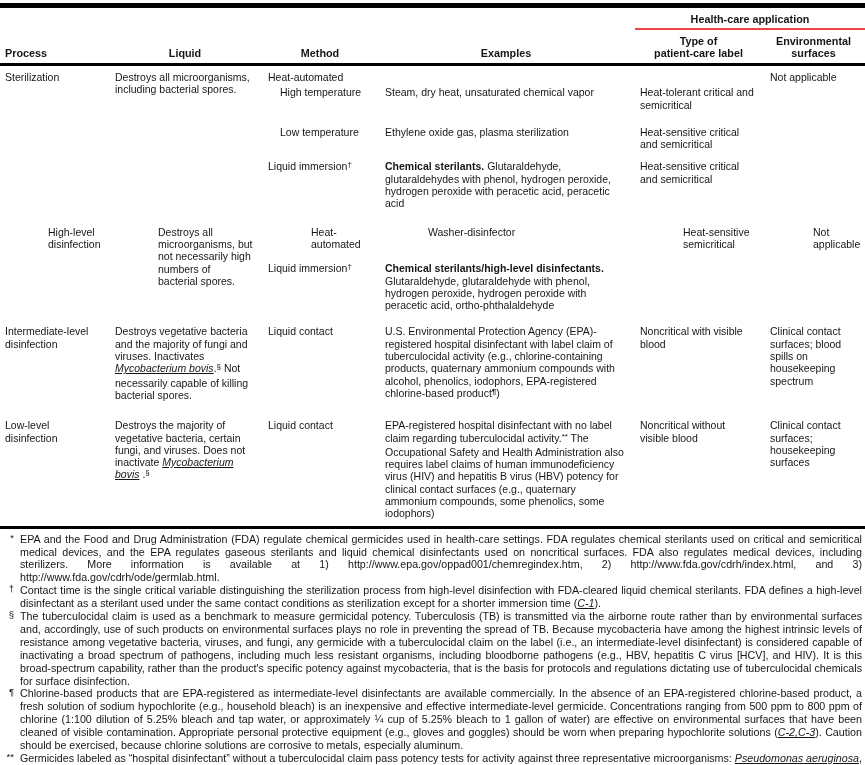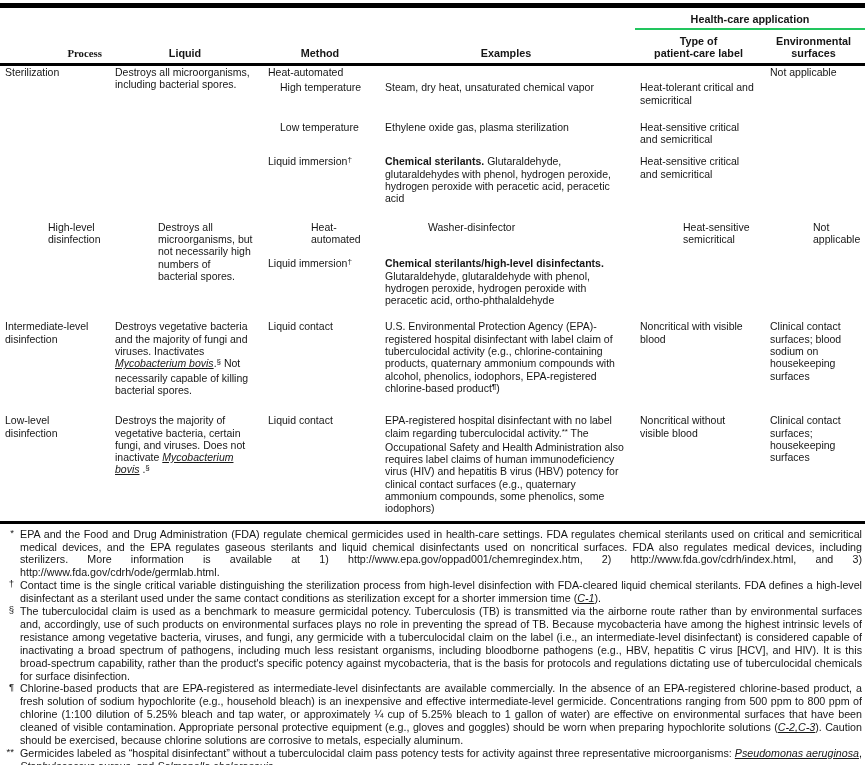--- a/index.html
+++ b/index.html
@@ -10,26 +10,26 @@
   table.main {
     width:865px; table-layout:fixed; border-collapse:collapse;
     border-top:5px solid #000; border-bottom:3px solid #000;
     font-size:10.5px; line-height:12.3px;
   }
   col.c1{width:110px} col.c2{width:153px} col.c3{width:117px}
   col.c4{width:255px} col.c5{width:130px} col.c6{width:100px}
 
   thead th { font-weight:bold; font-size:10.8px; line-height:12px; vertical-align:bottom; text-align:center; }
   td.pre-hd { border:none; }
-  th.hca { border-bottom:2px solid #22c55e; padding:5px 4px 3px 4px; }
+  th.hca { border-bottom:2px solid #ef4444; padding:5px 4px 3px 4px; }
   tr.cols th { border-bottom:3px solid #000; padding:5px 8px 4px 5px;margin-top:28px; }
-  tr.cols th.left { text-align:right;font-family:Liberation Serif, serif; }
+  tr.cols th.left { text-align:left; }
 
   tbody td { vertical-align:top; padding:0 10px 0 5px; }
-  tbody tr.first td { }
+  tbody tr.first td { padding-top:5px; }
   td.indent { padding-left:17px; }
   tr.pb3  td { padding-bottom:3px; }
   tr.pb10 td { padding-bottom:10px; }
   tr.pb12 td { padding-bottom:12px;padding-left:48px; }
   tr.pb14 td { padding-bottom:14px; }
   tr.pb15 td { padding-bottom:15px;margin-top:24px; }
   tr.pb16 td { padding-bottom:16px; }
   tr.pb18 td { padding-bottom:18px; }
   tr.pb6  td { padding-bottom:6px; }
 
@@ -117,21 +117,21 @@
       </tr>
     </tbody>
 
     <tbody>
       <tr class="pb18">
         <td>Intermediate-level disinfection</td>
         <td><span>Destroys vegetative bacteria and the majority of fungi and viruses. Inactivates </span><span class="i">Mycobacterium bovis</span><span>.</span><span class="sup">§</span><span> Not necessarily capable of killing bacterial spores.</span></td>
         <td>Liquid contact</td>
         <td><span>U.S. Environmental Protection Agency (EPA)-registered hospital disinfectant with label claim of tuberculocidal activity (e.g., chlorine-containing products, quaternary ammonium compounds with alcohol, phenolics, iodophors, EPA-registered chlorine-based product</span><span class="b sup">¶</span><span>)</span></td>
         <td>Noncritical with visible blood</td>
-        <td>Clinical contact surfaces; blood sodium on housekeeping surfaces</td>
+        <td>Clinical contact surfaces; blood spills on housekeeping spectrum</td>
       </tr>
     </tbody>
 
     <tbody>
       <tr class="pb6">
         <td>Low-level disinfection</td>
         <td><span>Destroys the majority of vegetative bacteria, certain fungi, and viruses. Does not inactivate </span><span class="i">Mycobacterium bovis</span><span> .</span><span class="sup">§</span></td>
         <td>Liquid contact</td>
         <td><span>EPA-registered hospital disinfectant with no label claim regarding tuberculocidal activity.</span><span class="sup">**</span><span> The Occupational Safety and Health Administration also requires label claims of human immunodeficiency virus (HIV) and hepatitis B virus (HBV) potency for clinical contact surfaces (e.g., quaternary ammonium compounds, some phenolics, some iodophors)</span></td>
         <td>Noncritical without visible blood</td>

